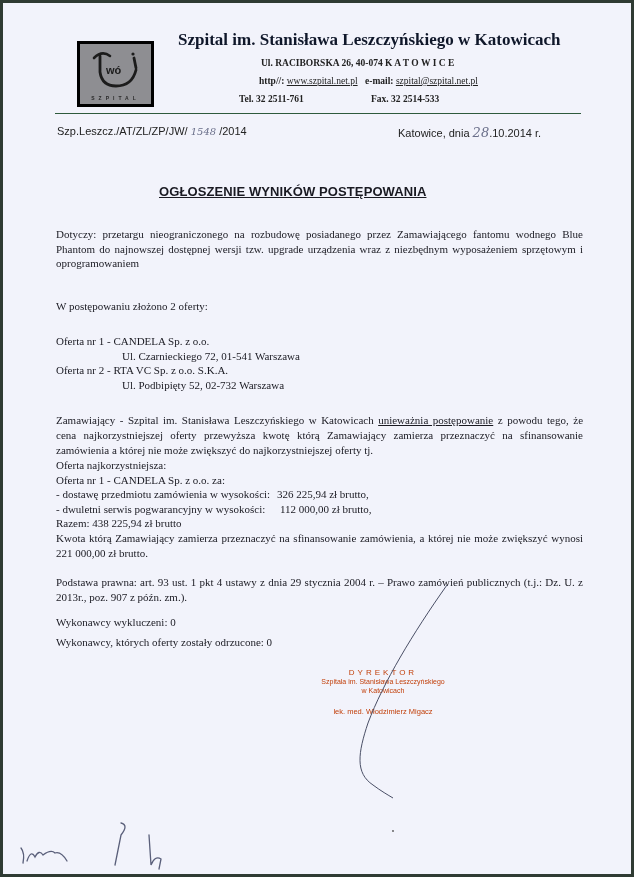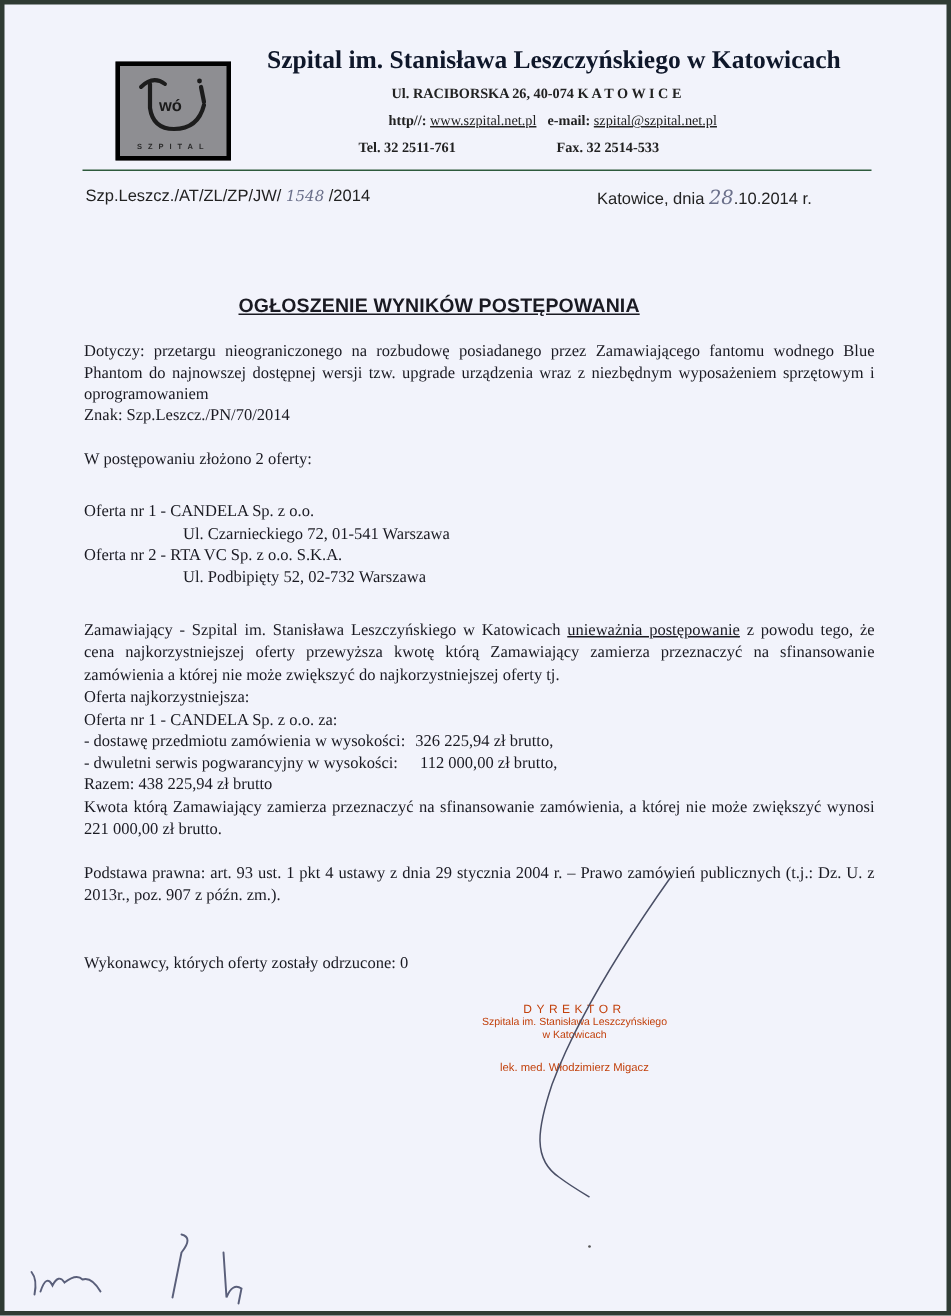--- a/index.html
+++ b/index.html
@@ -92,21 +92,20 @@
     .heading {
       position: absolute;
       left: 156px;
       top: 181px;
       font-family: "Liberation Sans", sans-serif;
       font-weight: bold;
       font-size: 13px;
       text-decoration: underline;
       letter-spacing: 0.1px;
       white-space: nowrap;
-      margin-top: 12px;
     }
     .txt {
       position: absolute;
       left: 53px;
       width: 527px;
       font-size: 11px;
       line-height: 14.3px;
     }
     .justify { text-align: justify; text-align-last: left; }
     .b { font-weight: normal; }
@@ -163,21 +162,20 @@
     <span>/2014</span>
   </div>
   <div class="ref" style="left:395px;">
     <span>Katowice, dnia</span>
     <span class="hand" style="font-size:13px;">28</span><span>.10.2014 r.</span>
   </div>
 
   <div class="heading">OGŁOSZENIE WYNIKÓW POSTĘPOWANIA</div>
 
   <div class="txt justify b" style="top:224px; line-height:14.5px;">Dotyczy: przetargu nieograniczonego na rozbudowę posiadanego przez Zamawiającego fantomu wodnego Blue Phantom do najnowszej dostępnej wersji tzw. upgrade urządzenia wraz z niezbędnym wyposażeniem sprzętowym i oprogramowaniem</div>
-  <div class="txt b" style="top:267px;">Znak: Szp.Leszcz./PN/70/2014</div>
 
   <div class="txt" style="top:296px;">
     <span>W postępowaniu złożono</span>
     <span class="b">2</span>
     <span>oferty:</span>
   </div>
 
   <div class="txt b" style="top:331px; line-height:14.5px;">
     <div>
       <span class="line">
@@ -215,20 +213,24 @@
     <span class="line">Razem: 438 225,94 zł brutto</span>
   </div>
 
   <div class="txt justify" style="top:528px; line-height:14.6px;">Kwota którą Zamawiający zamierza przeznaczyć na sfinansowanie zamówienia, a której nie może zwiększyć wynosi 221 000,00 zł brutto.</div>
 
   <div class="txt justify" style="top:572px; line-height:14.6px;">
     <span class="b">Podstawa prawna:</span>
     <span>art. 93 ust. 1 pkt 4 ustawy z dnia 29 stycznia 2004 r. – Prawo zamówień publicznych (t.j.: Dz. U. z 2013r., poz. 907 z późn. zm.).</span>
   </div>
 
+  <div class="txt" style="top:612px;">
+    <span>Wykonawcy wykluczeni:</span>
+    <span class="b">0</span>
+  </div>
   <div class="txt" style="top:632px;">
     <span>Wykonawcy, których oferty zostały odrzucone:</span>
     <span class="b">0</span>
   </div>
 
   <div class="stamp">
     <div class="s1">DYREKTOR</div>
     <div class="s2">Szpitala im. Stanisława Leszczyńskiego</div>
     <div class="s2">w Katowicach</div>
     <div class="s3">lek. med. Włodzimierz Migacz</div>

